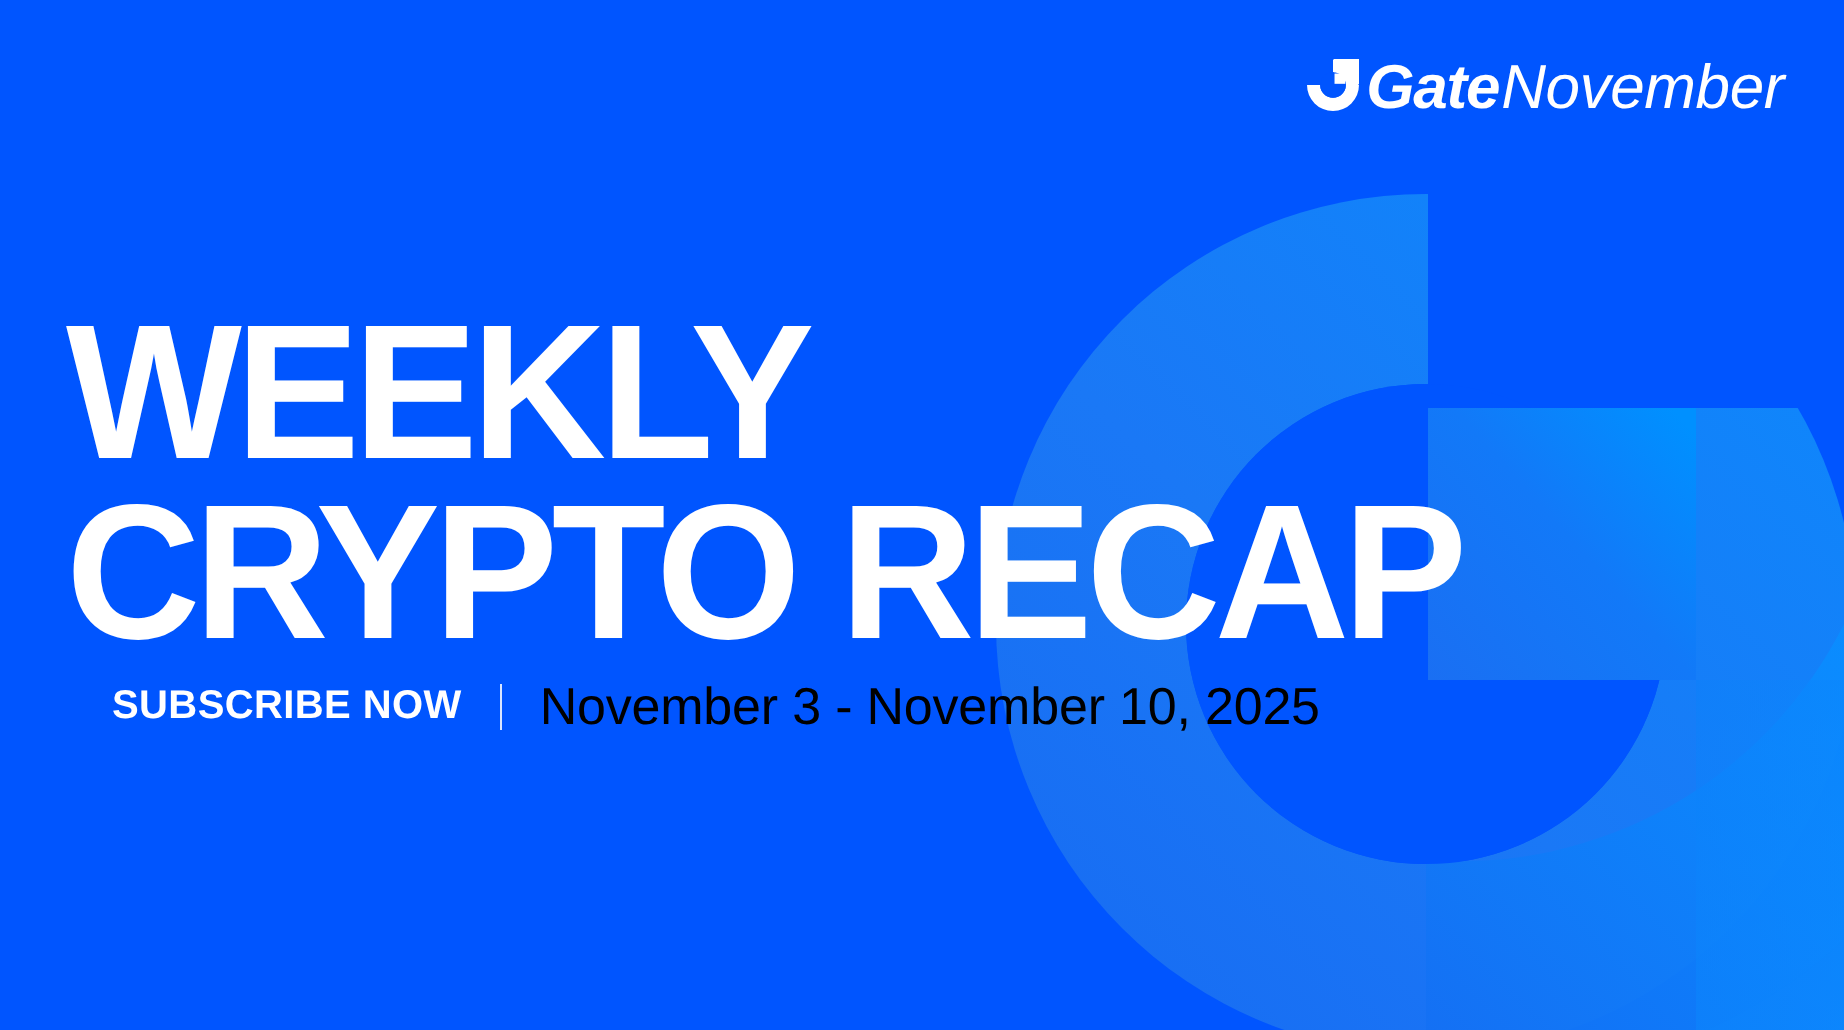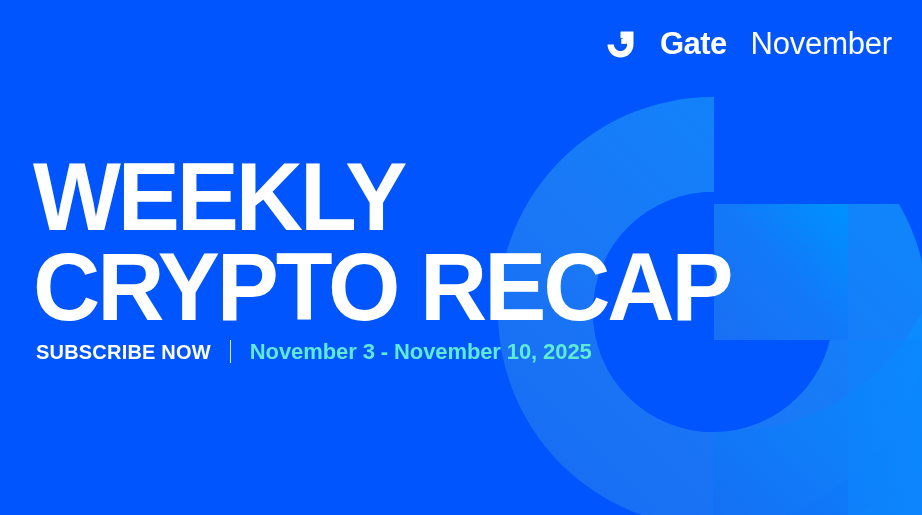--- a/index.html
+++ b/index.html
@@ -27,23 +27,23 @@
     pointer-events: none;
   }
   .bg-art svg { display: block; width: 100%; height: 100%; }
 
   
   .brand {
     position: absolute;
     top: 28px;
     right: 30px;
     display: flex;
-    align-items: center;
-    gap: 26px;
+    gap: 3px;
     z-index: 5;
+    font-style: italic;
   }
   .brand-mark {
     width: 27px;
     height: 27px;
     flex: 0 0 auto;
     display: block;
     margin-top: 1px;
   }
   .brand-name {
     font-size: 31px;
@@ -92,33 +92,34 @@
     align-items: center;
     z-index: 5;
     white-space: nowrap;
   }
   .meta-cta {
     color: #ffffff;
     font-size: 20px;
     font-weight: 700;
     letter-spacing: 0.2px;
     line-height: 1;
+    margin-left: 20px;
   }
   .meta-divider {
     width: 1px;
     height: 23px;
     background: #ffffff;
     opacity: 0.85;
     margin: 0 19px;
     flex: 0 0 auto;
   }
   .meta-date {
-    color: #5eead4;
-    font-size: 22px;
-    font-weight: 700;
+    color: #000000;
+    font-size: 26px;
+    font-weight: 400;
     letter-spacing: -0.1px;
     line-height: 1;
   }
 </style>
 </head>
 <body>
 
 <div class="banner">
 
   <div class="bg-art">

